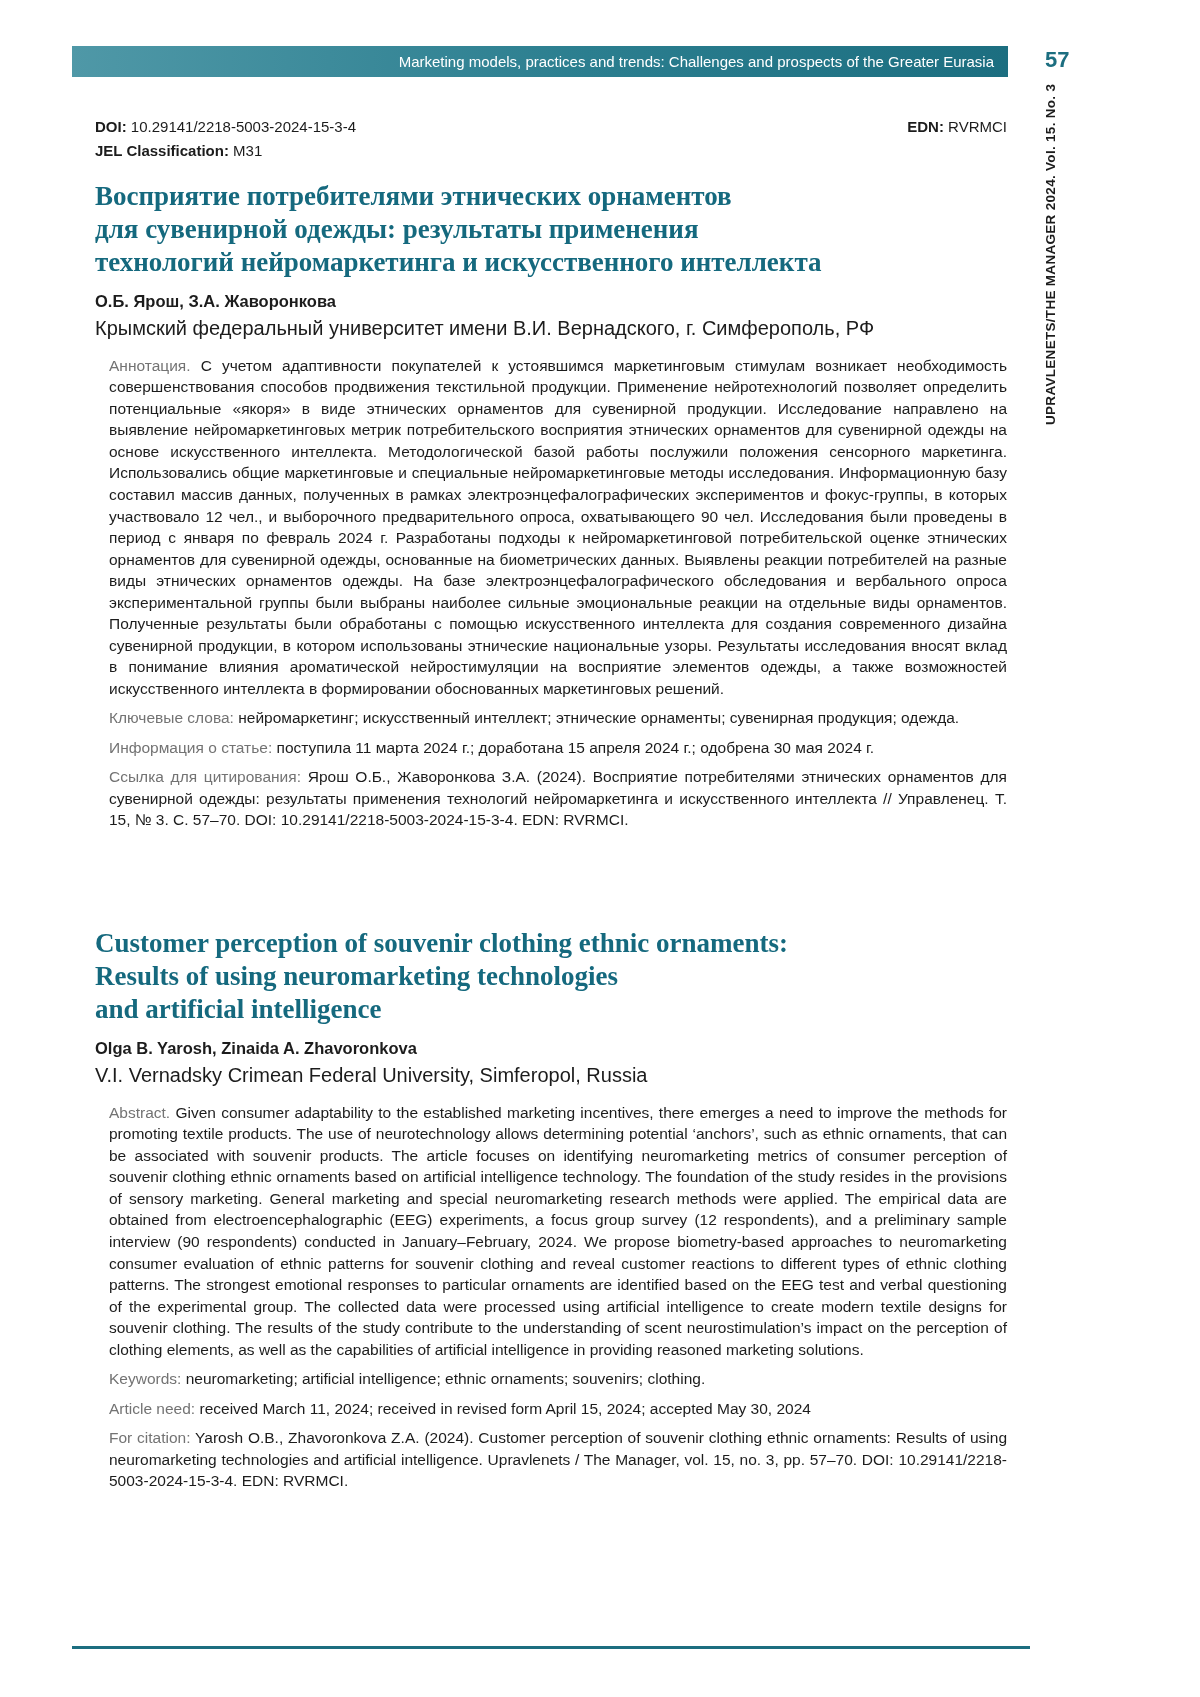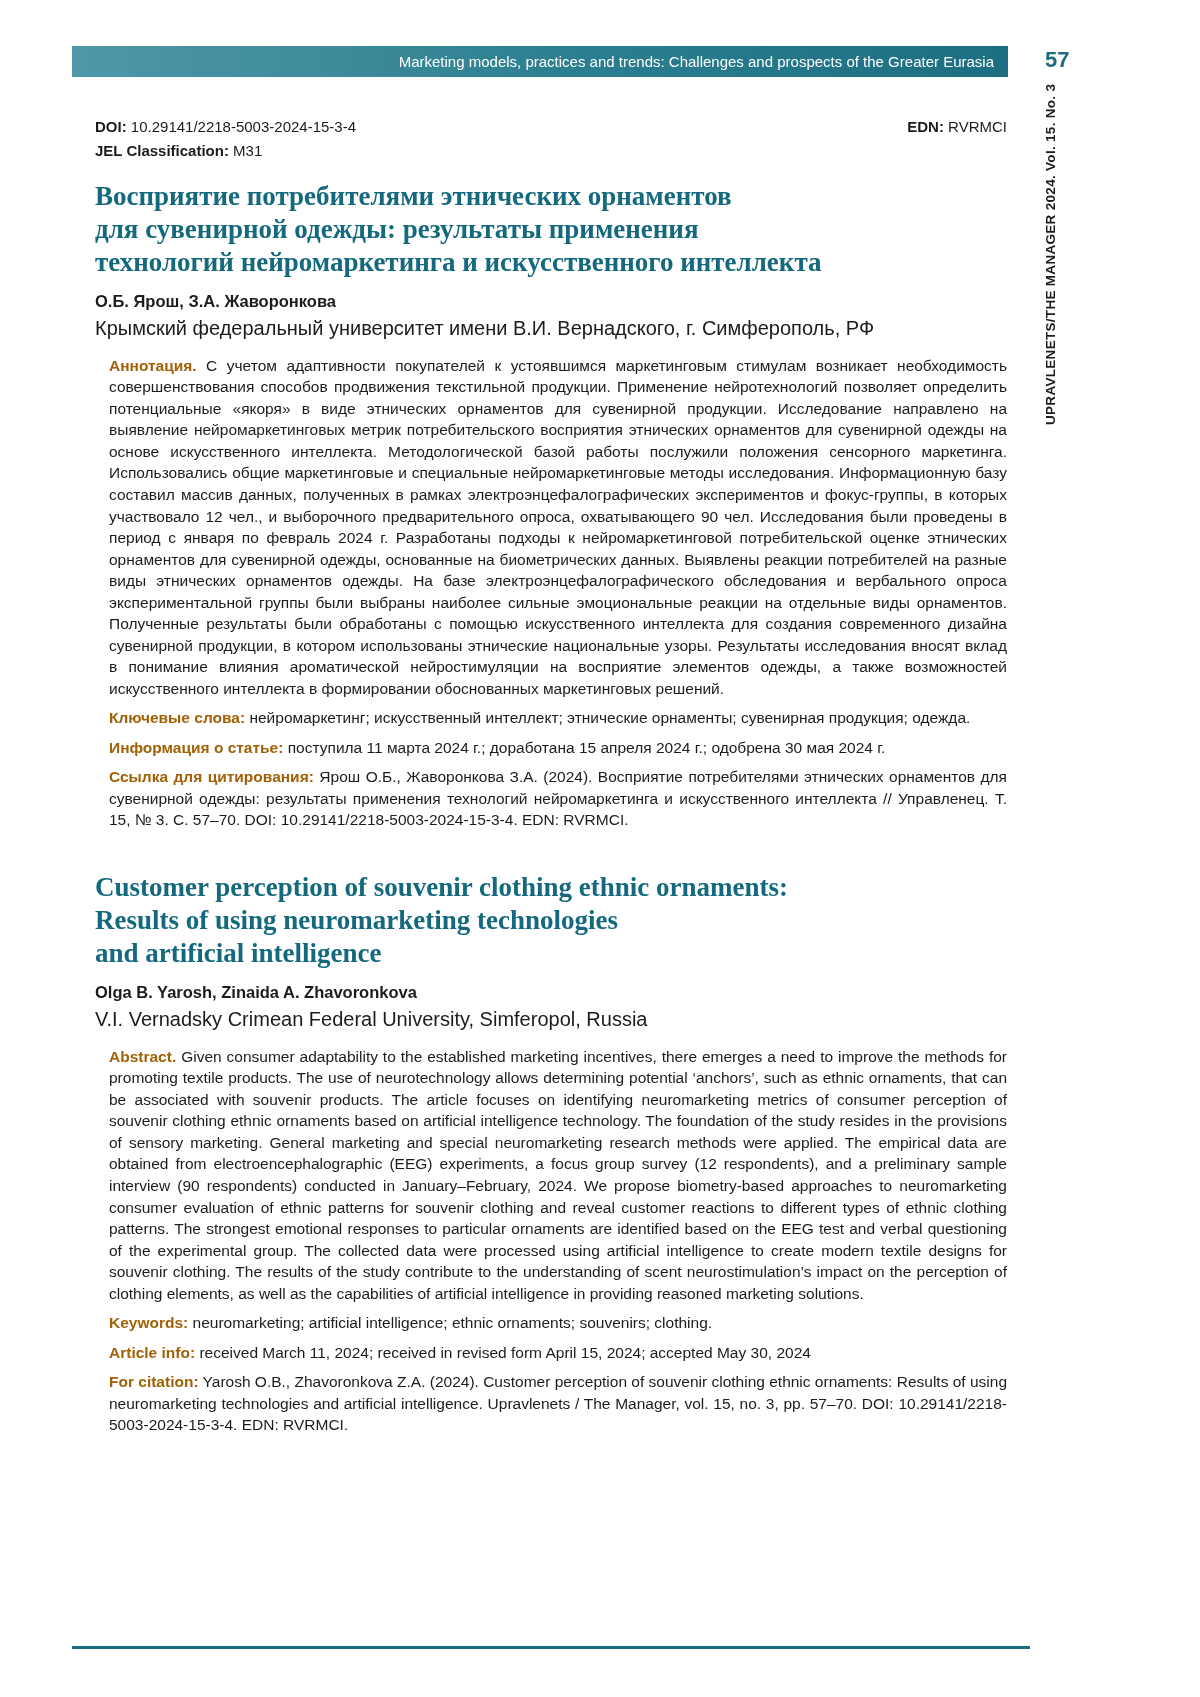--- a/index.html
+++ b/index.html
@@ -67,27 +67,27 @@
   .jel { margin-top: 7px; font-size: 15px; }
   .title {
     font-family: "Liberation Serif", serif;
     font-weight: 700;
     color: #15697e;
     font-size: 27px;
     line-height: 1.22;
     white-space: pre-line;
     margin-top: 21px;
   }
-  .en .title { margin-top: 40px; }
+  .en .title { margin-top: 96px; }
   .authors { font-weight: bold; font-size: 16.5px; margin-top: 13px; }
   .affiliation { font-size: 20px; margin-top: 6px; }
   .indent { padding-left: 14px; margin-top: 15px; }
   .para { font-size: 15.5px; line-height: 1.39; margin-bottom: 8px; }
   .justify { text-align: justify; }
-  .label { font-weight: bold; color: #a16207; margin-top: 24px; }
+  .label { font-weight: normal; color: #737373; margin-top: 24px; }
   .it { }
   .bottom-rule {
     position: absolute;
     left: 72px;
     top: 1646px;
     width: 958px;
     height: 3px;
     background: #1c6e80;
   }
 </style>
@@ -158,21 +158,21 @@
       <div class="indent">
         <p class="para justify">
           <span class="label">Abstract.</span>
           <span>Given consumer adaptability to the established marketing incentives, there emerges a need to improve the methods for promoting textile products. The use of neurotechnology allows determining potential ‘anchors’, such as ethnic ornaments, that can be associated with souvenir products. The article focuses on identifying neuromarketing metrics of consumer perception of souvenir clothing ethnic ornaments based on artificial intelligence technology. The foundation of the study resides in the provisions of sensory marketing. General marketing and special neuromarketing research methods were applied. The empirical data are obtained from electroencephalographic (EEG) experiments, a focus group survey (12 respondents), and a preliminary sample interview (90 respondents) conducted in January–February, 2024. We propose biometry-based approaches to neuromarketing consumer evaluation of ethnic patterns for souvenir clothing and reveal customer reactions to different types of ethnic clothing patterns. The strongest emotional responses to particular ornaments are identified based on the EEG test and verbal questioning of the experimental group. The collected data were processed using artificial intelligence to create modern textile designs for souvenir clothing. The results of the study contribute to the understanding of scent neurostimulation’s impact on the perception of clothing elements, as well as the capabilities of artificial intelligence in providing reasoned marketing solutions.</span>
         </p>
         <p class="para">
           <span class="label">Keywords:</span>
           <span>neuromarketing; artificial intelligence; ethnic ornaments; souvenirs; clothing.</span>
         </p>
         <p class="para">
-          <span class="label">Article info:</span>
+          <span class="label">Article need:</span>
           <span>received March 11, 2024; received in revised form April 15, 2024; accepted May 30, 2024</span>
         </p>
         <p class="para justify">
           <span class="label">For citation:</span>
           <span>Yarosh O.B., Zhavoronkova Z.A. (2024). Customer perception of souvenir clothing ethnic ornaments: Results of using neuromarketing technologies and artificial intelligence.</span>
           <span class="it">Upravlenets / The Manager</span><span>, vol. 15, no. 3, pp. 57–70. DOI: 10.29141/2218-5003-2024-15-3-4. EDN: RVRMCI.</span>
         </p>
       </div>
     </section>
 

